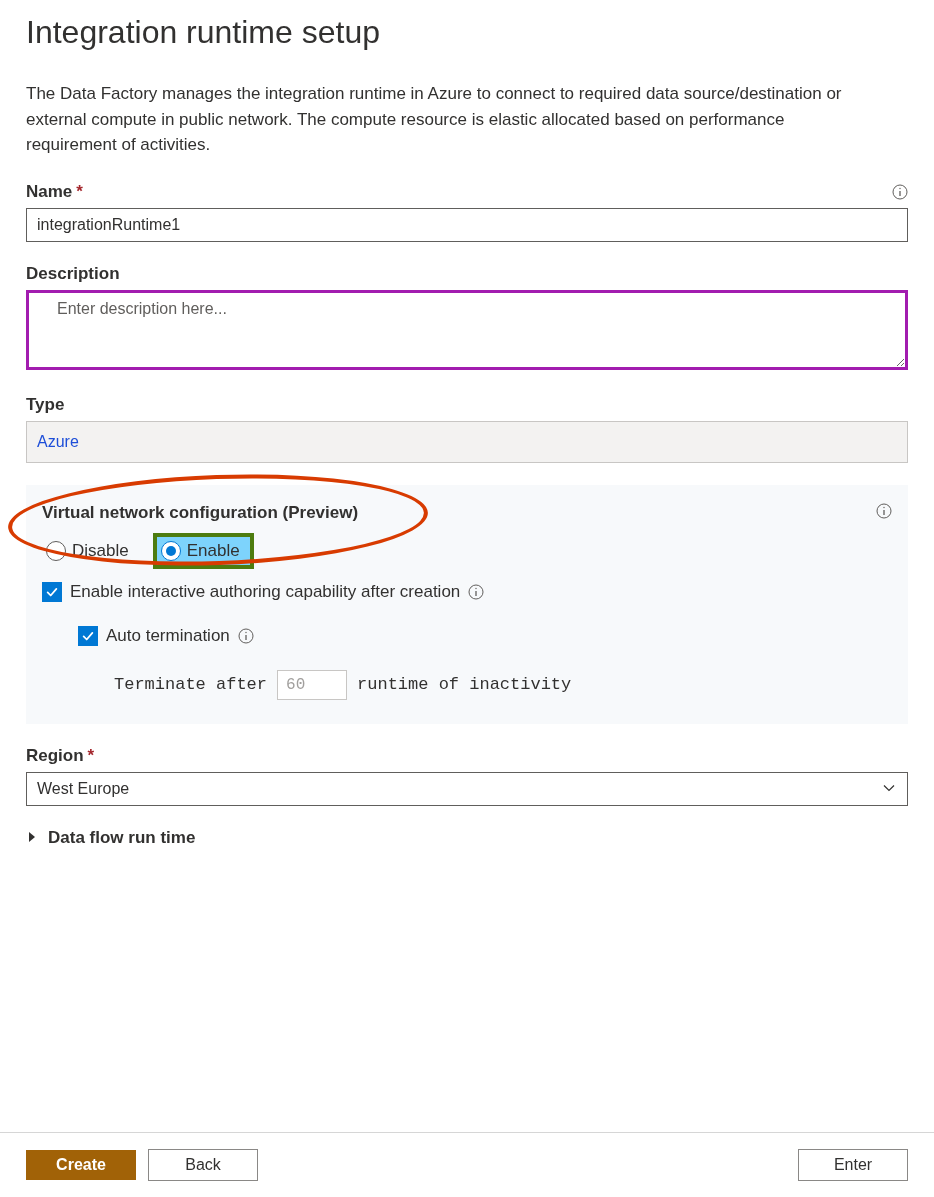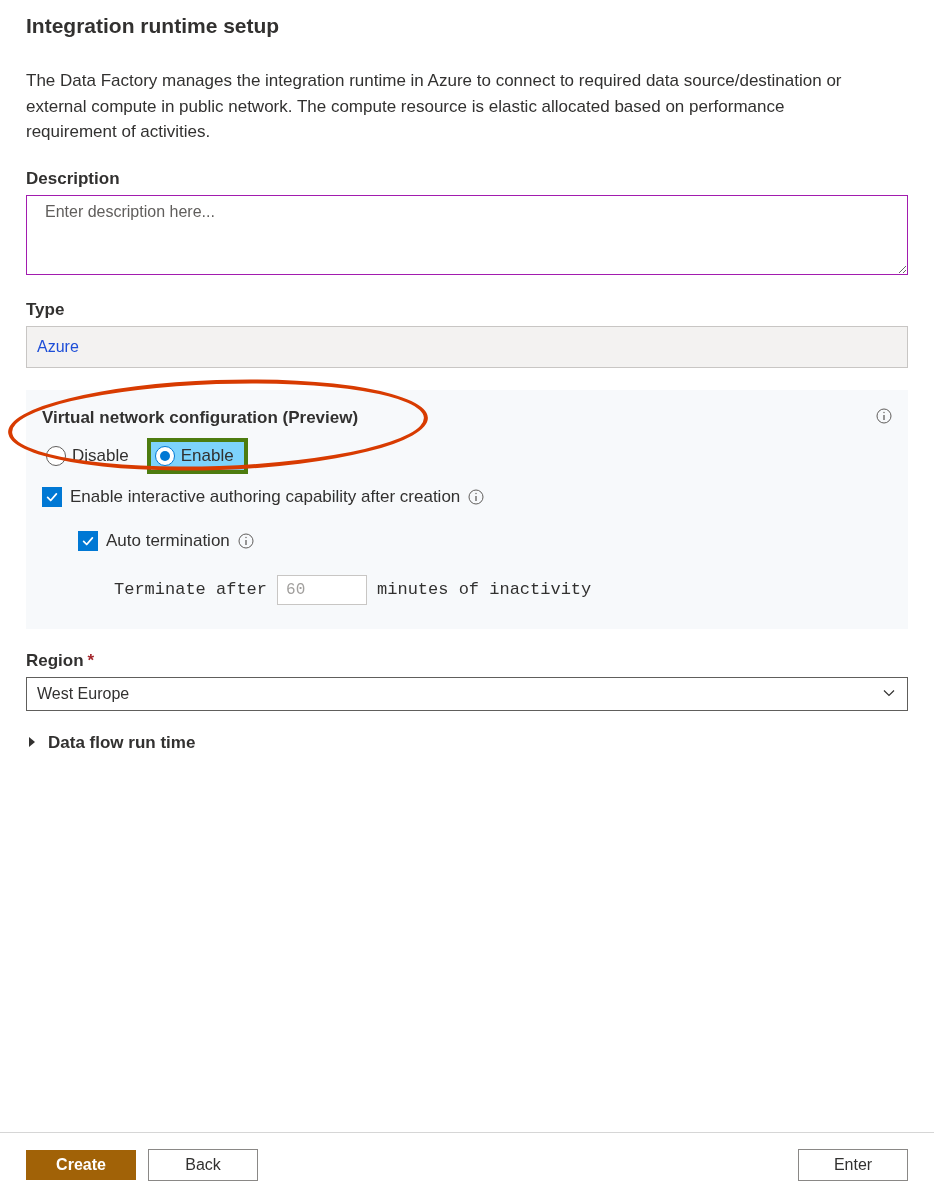--- a/index.html
+++ b/index.html
@@ -13,22 +13,22 @@
       color: #323130;
       background: #ffffff;
       width: 934px;
       height: 1197px;
       position: relative;
     }
     .content {
       padding: 14px 26px 0 26px;
     }
     .page-title {
-      font-size: 21px;
-      font-weight: 700;
+      font-size: 32px;
+      font-weight: 400;
       color: #323130;
       margin-bottom: 30px;
     }
     .description-text {
       font-size: 17px;
       color: #323130;
       line-height: 1.5;
       margin-bottom: 24px;
       max-width: 850px;
     }
@@ -59,23 +59,23 @@
       width: 100%;
       padding: 7px 10px;
       font-size: 16px;
       border: 1px solid #605e5c;
       background: #ffffff;
       color: #323130;
       font-family: inherit;
     }
     .textarea-input {
       width: 100%;
-      padding: 7px 18px;
-      font-size: 16px;
-      border: 1px solid #a21caf;
+      padding: 7px 28px;
+      font-size: 16px;
+      border: 3px solid #a21caf;
       background: #ffffff;
       color: #323130;
       font-family: inherit;
       height: 80px;
       resize: both;
     }
     .textarea-input::placeholder {
       color: #605e5c;
     }
     .text-input-disabled {
@@ -111,21 +111,21 @@
       margin-bottom: 10px;
     }
     .panel-info {
       position: absolute;
       top: 18px;
       right: 16px;
     }
     .radio-group {
       display: inline-flex;
       align-items: center;
-      gap: 8px;
+      gap: 14px;
     }
     .radio-option {
       display: inline-flex;
       align-items: center;
       padding: 4px 10px 4px 4px;
       cursor: pointer;
       font-size: 17px;
     }
     .radio-option.selected {
       border: 4px solid #4d7c0f;
@@ -183,21 +183,21 @@
     .terminate-row {
       margin-left: 72px;
       margin-top: 24px;
       display: flex;
       align-items: center;
       gap: 10px;
       font-size: 17px;
       font-family: Liberation Mono, monospace;
     }
     .small-input {
-      width: 90px;
+      width: 70px;
       padding: 5px 8px;
       font-size: 16px;
       border: 1px solid #c8c6c4;
       background: #ffffff;
       color: #a19f9d;
       text-align: left;
       font-family: inherit;
     }
     .select-wrapper {
       position: relative;
@@ -276,20 +276,35 @@
     }
   </style>
 </head>
 <body>
 
 <div class="content">
   <h1 class="page-title">Integration runtime setup</h1>
 
   <p class="description-text">The Data Factory manages the integration runtime in Azure to connect to required data source/destination or external compute in public network. The compute resource is elastic allocated based on performance requirement of activities.</p>
 
+  <div class="field-group">
+    <div class="field-label-row">
+      <label class="field-label">
+        <span>Name</span><span class="required">*</span>
+      </label>
+      <span class="info-icon">
+        <svg viewBox="0 0 16 16" fill="none" stroke="#605e5c" stroke-width="1">
+            <circle cx="8" cy="8" r="7"></circle>
+            <line x1="8" y1="7" x2="8" y2="12" stroke-width="1.3"></line>
+            <circle cx="8" cy="4.5" r="0.7" fill="#605e5c" stroke="none"></circle>
+          </svg>
+      </span>
+    </div>
+    <input type="text" class="text-input" value="integrationRuntime1" style="">
+  </div>
 
   <div class="field-group">
     <label class="field-label">Description</label>
     <textarea class="textarea-input" placeholder="Enter description here..." style=""></textarea>
   </div>
 
   <div class="field-group">
     <label class="field-label">Type</label>
     <input type="text" class="text-input-disabled" disabled="" value="Azure" style="">
   </div>
@@ -348,21 +363,21 @@
             <circle cx="8" cy="8" r="7"></circle>
             <line x1="8" y1="7" x2="8" y2="12" stroke-width="1.3"></line>
             <circle cx="8" cy="4.5" r="0.7" fill="#605e5c" stroke="none"></circle>
           </svg>
       </span>
     </div>
 
     <div class="terminate-row">
       <span>Terminate after</span>
       <input type="text" class="small-input" value="60" style="">
-      <span>minutes of inactivity</span>
+      <span>runtime of inactivity</span>
     </div>
   </div>
 
   <div class="field-group">
     <label class="field-label">
       <span>Region</span><span class="required">*</span>
     </label>
     <div class="select-wrapper">
       <div class="select-input">West Europe</div>
       <span class="select-chevron">

